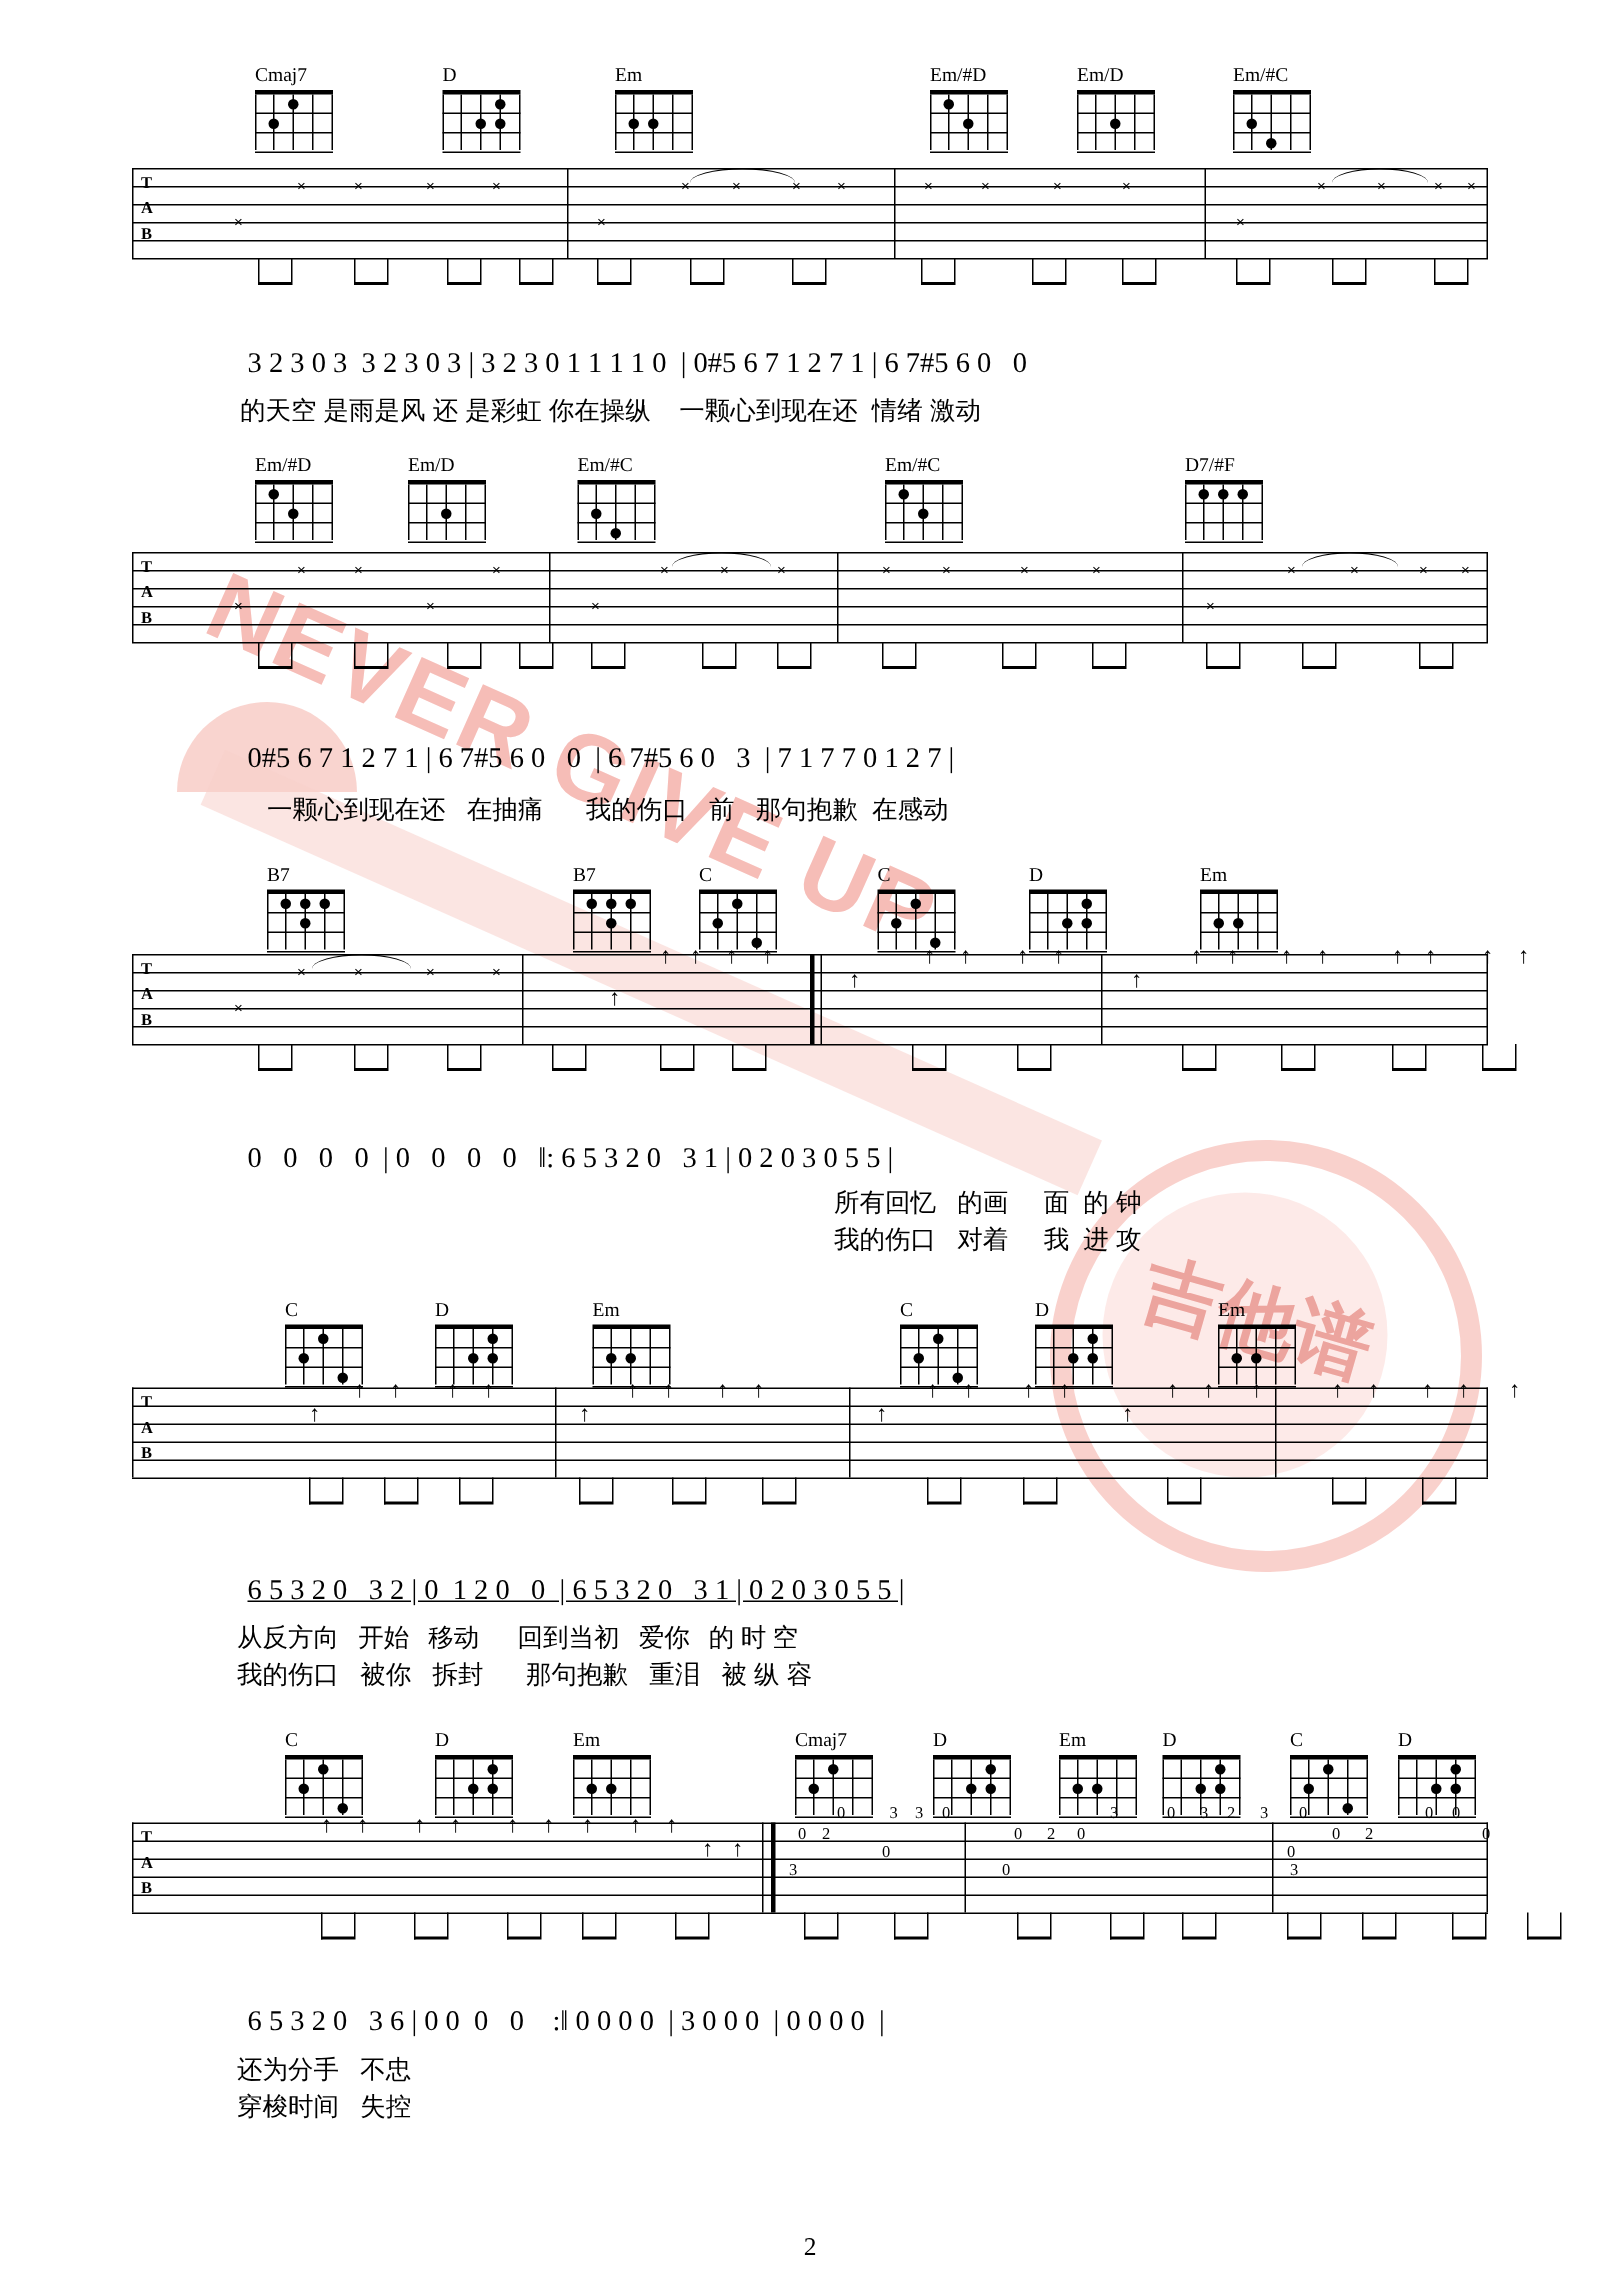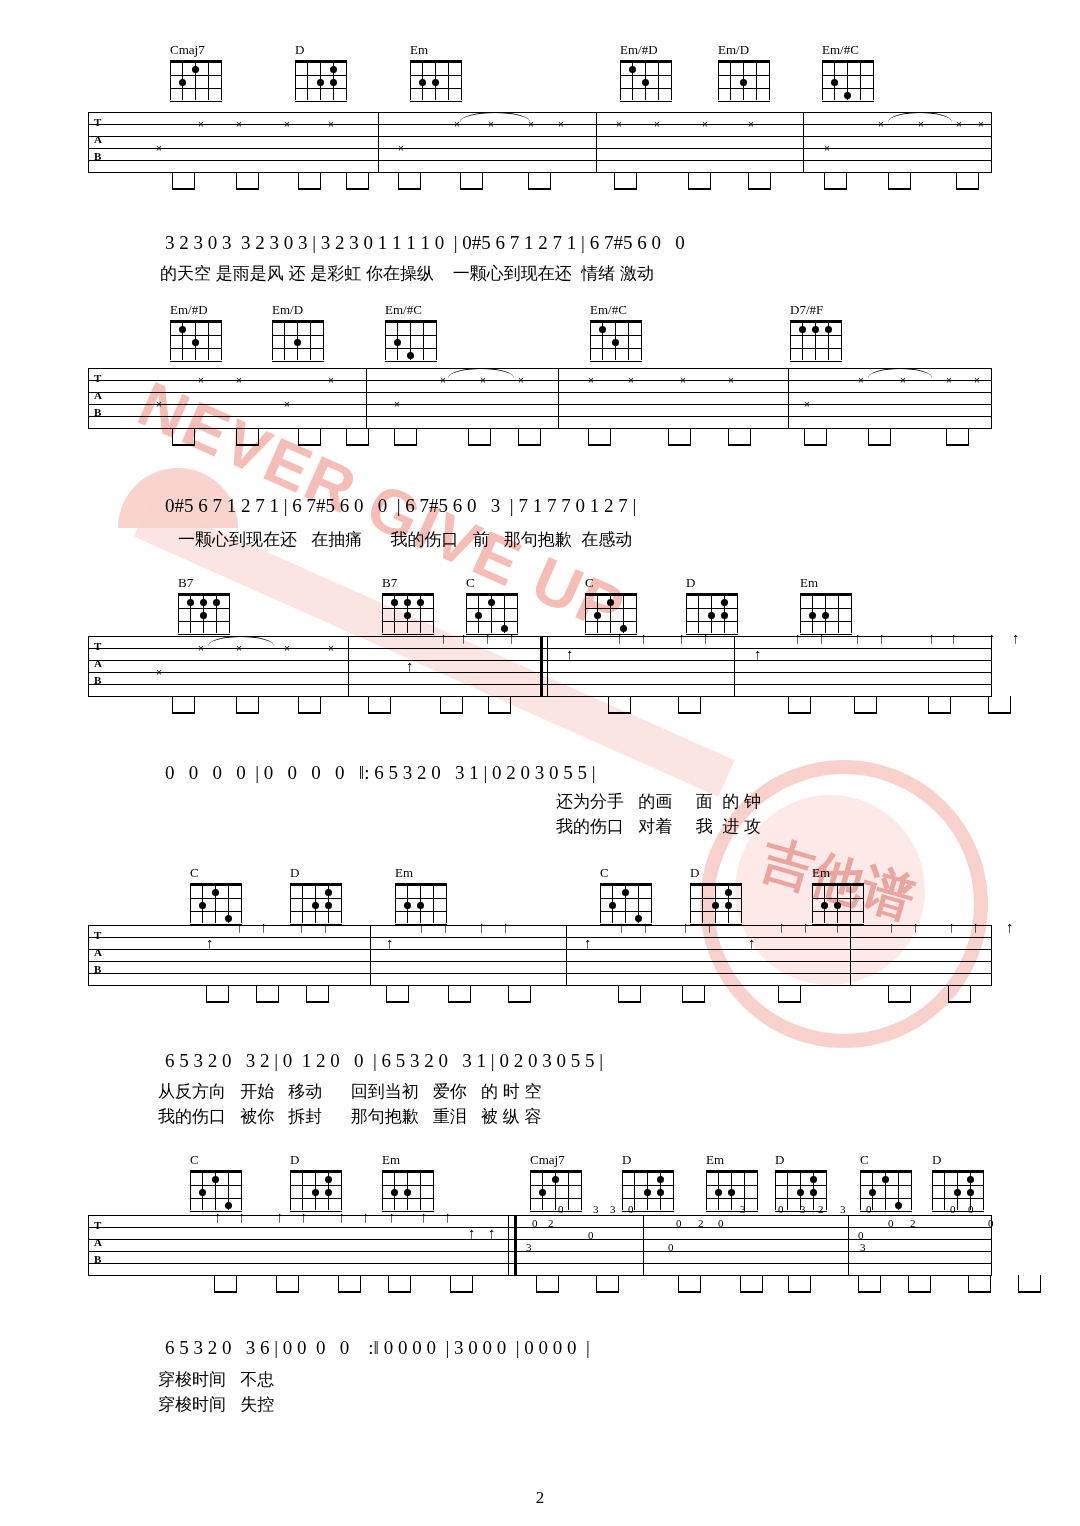--- a/index.html
+++ b/index.html
@@ -590,21 +590,21 @@
       <div class="stem" style="left:788px;top:60px;height:18px"></div>
       <div class="stem" style="left:840px;top:60px;height:18px"></div>
         <div class="beam" style="left:840px;top:76px;width:22px"></div>
       <div class="stem" style="left:862px;top:60px;height:18px"></div>
       <div class="stem" style="left:900px;top:60px;height:18px"></div>
         <div class="beam" style="left:900px;top:76px;width:22px"></div>
       <div class="stem" style="left:922px;top:60px;height:18px"></div>
     </div>
 
     <div class="numrow" style="left:165px;top:762px;">0   0   0   0  | 0   0   0   0   ‖: 6 5 3 2 0   3 1 | 0 2 0 3 0 5 5 |</div>
-    <div class="lyrrow" style="left:556px;top:790px;">还为分手   的画     面  的 钟</div>
+    <div class="lyrrow" style="left:556px;top:790px;">所有回忆   的画     面  的 钟</div>
     <div class="lyrrow" style="left:556px;top:815px;">我的伤口   对着     我  进 攻</div>
   </div>
 
   <div>
     <div class="chordbox" style="left:190px;top:865px;">
       <div class="cname">C</div>
       <div class="grid">
         <div class="v" style="left:0"></div>
           <div class="v" style="left:12px"></div>
           <div class="v" style="left:25px"></div>
@@ -762,22 +762,22 @@
         <div class="beam" style="left:690px;top:76px;width:22px"></div>
       <div class="stem" style="left:712px;top:60px;height:18px"></div>
       <div class="stem" style="left:800px;top:60px;height:18px"></div>
         <div class="beam" style="left:800px;top:76px;width:22px"></div>
       <div class="stem" style="left:822px;top:60px;height:18px"></div>
       <div class="stem" style="left:860px;top:60px;height:18px"></div>
         <div class="beam" style="left:860px;top:76px;width:22px"></div>
       <div class="stem" style="left:882px;top:60px;height:18px"></div>
     </div>
 
-    <div class="numrow" style="left:165px;top:1050px;">6 5 3 2 0   3 2 | 0  1 2 0   0  | 6 5 3 2 0   3 1 | 0 2 0 3 0 5 5 |</div>
-    <div class="lyrrow" style="left:158px;top:1080px;">从反方向   开始   移动      回到当初   爱你   的 时 空</div>
+    <div class="numrow" style="left:165px;top:1050px;text-decoration:underline;">6 5 3 2 0   3 2 | 0  1 2 0   0  | 6 5 3 2 0   3 1 | 0 2 0 3 0 5 5 |</div>
+    <div class="lyrrow" style="left:158px;top:1080px;font-family:Liberation Serif, serif;">从反方向   开始   移动      回到当初   爱你   的 时 空</div>
     <div class="lyrrow" style="left:158px;top:1105px;">我的伤口   被你   拆封      那句抱歉   重泪   被 纵 容</div>
   </div>
 
   <div>
     <div class="chordbox" style="left:190px;top:1152px;">
       <div class="cname">C</div>
       <div class="grid">
         <div class="v" style="left:0"></div>
           <div class="v" style="left:12px"></div>
           <div class="v" style="left:25px"></div>
@@ -1005,18 +1005,18 @@
       <div class="stem" style="left:842px;top:60px;height:18px"></div>
       <div class="stem" style="left:880px;top:60px;height:18px"></div>
         <div class="beam" style="left:880px;top:76px;width:22px"></div>
       <div class="stem" style="left:902px;top:60px;height:18px"></div>
       <div class="stem" style="left:930px;top:60px;height:18px"></div>
         <div class="beam" style="left:930px;top:76px;width:22px"></div>
       <div class="stem" style="left:952px;top:60px;height:18px"></div>
     </div>
 
     <div class="numrow" style="left:165px;top:1337px;">6 5 3 2 0   3 6 | 0 0  0   0    :‖ 0 0 0 0  | 3 0 0 0  | 0 0 0 0  |</div>
-    <div class="lyrrow" style="left:158px;top:1368px;">穿梭时间   不忠</div>
+    <div class="lyrrow" style="left:158px;top:1368px;">还为分手   不忠</div>
     <div class="lyrrow" style="left:158px;top:1393px;">穿梭时间   失控</div>
   </div>
 
   <div class="pageno">2</div>
 </div>
 
 </body></html>

